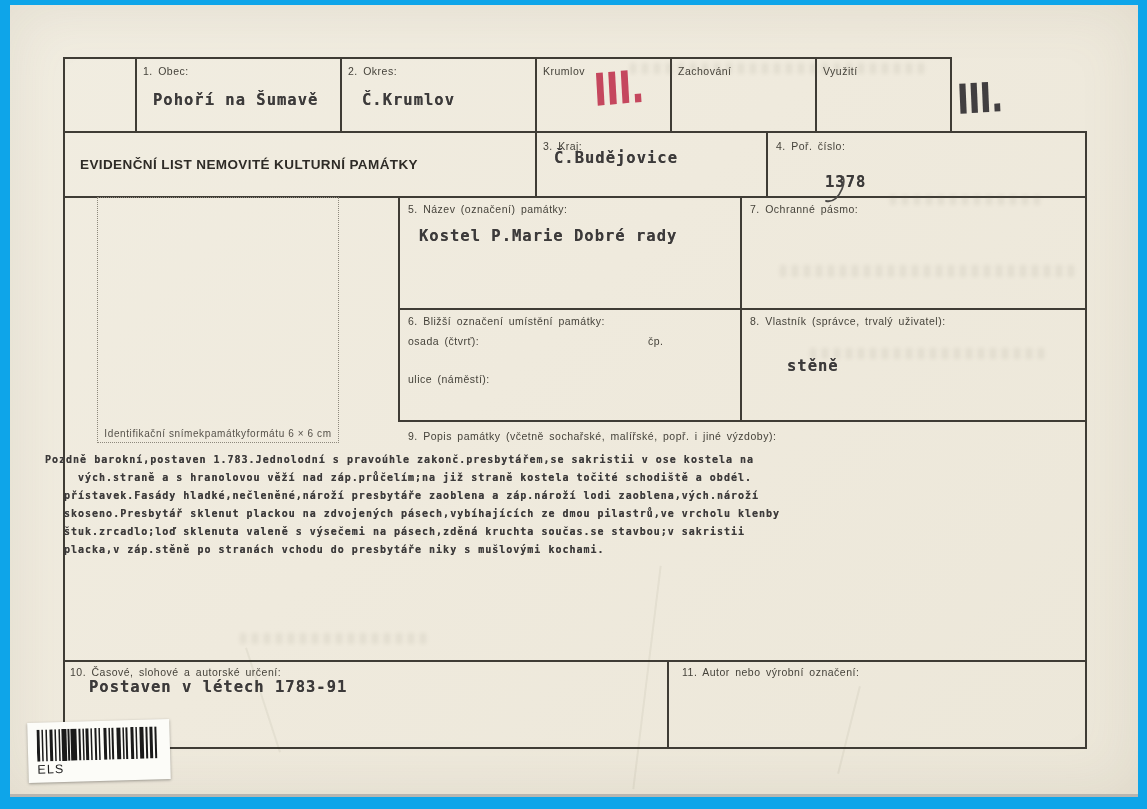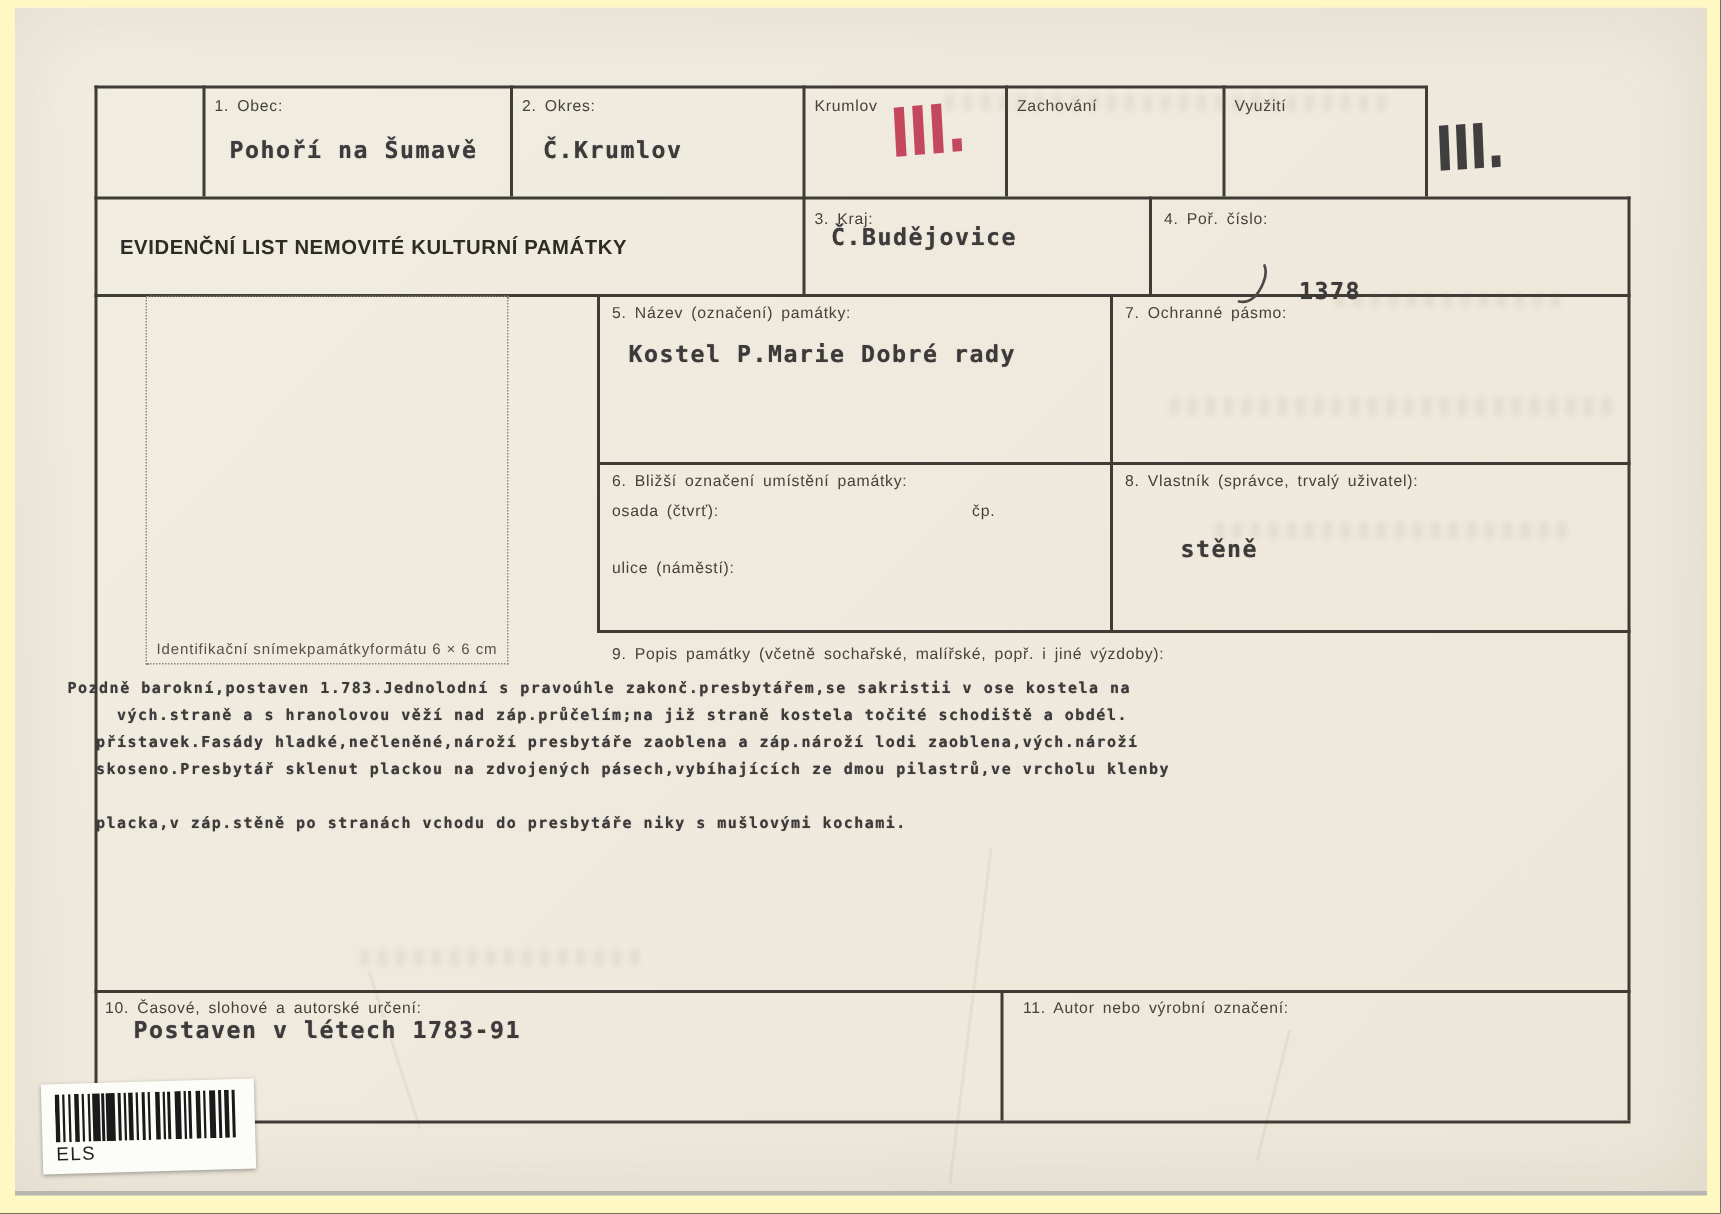--- a/index.html
+++ b/index.html
@@ -1,16 +1,16 @@
 <!DOCTYPE html>
 <html><head>
 <meta charset="utf-8">
 <style>
   html,body{margin:0;padding:0;background:#0b0a09;width:1147px;height:809px;overflow:hidden;}
-  #scan{position:relative;width:1147px;height:809px;background:#fef9c3;font-family:"Liberation Sans",sans-serif;}
+  #scan{position:relative;width:1147px;height:809px;background:#0ea5e9;font-family:"Liberation Sans",sans-serif;}
   #paper{position:absolute;left:10px;top:5px;width:1128px;height:789px;
          background:linear-gradient(135deg,#f1ede1 0%,#efeadd 45%,#ece7d9 100%);
          box-shadow:0 3px 0 #b8b6b0, inset 0 0 60px rgba(120,110,85,.12);}
   .hline{position:absolute;height:2px;background:#3f3c35;}
   .vline{position:absolute;width:2px;background:#3f3c35;}
   .lbl{position:absolute;font-size:10.5px;color:#45423a;letter-spacing:.5px;word-spacing:2px;white-space:nowrap;}
   .tw{position:absolute;font-family:"DejaVu Sans Mono","Liberation Mono",monospace;font-weight:700;
       color:#3c3a3a;font-size:10px;letter-spacing:1px;white-space:nowrap;
       text-shadow:0 0 .6px rgba(60,58,58,.7);}
   .tw-big{font-size:15.5px;}
@@ -66,21 +66,21 @@
     <div class="lbl" style="left:533px;top:60px;">Krumlov</div>
     <div class="stamp" id="stamp-red">III.</div>
     <div class="lbl" style="left:668px;top:60px;">Zachování</div>
     <div class="lbl" style="left:813px;top:60px;">Využití</div>
     <div class="stamp" id="stamp-black">III.</div>
 
     <div id="form-title" style="left:70px;top:152px;">EVIDENČNÍ LIST NEMOVITÉ KULTURNÍ PAMÁTKY</div>
     <div class="lbl" style="left:533px;top:135px;">3. Kraj:</div>
     <div class="tw tw-big" style="left:544px;top:144px;">Č.Budějovice</div>
     <div class="lbl" style="left:766px;top:135px;">4. Poř. číslo:</div>
-    <div class="tw tw-big" style="left:856px;top:168px;margin-top:12px;">1378</div>
+    <div class="tw tw-big" style="left:815px;top:168px;">1378</div>
     <svg class="penmark" style="left:812px;top:168px;" width="42" height="30" viewBox="0 0 42 30">
       <path d="M 4 28 Q 14 30 20 16 Q 23 9 21 4" fill="none" stroke="#4c4a48" stroke-width="1.8" stroke-linecap="round"></path>
     </svg>
 
     <div id="photo-box">
       <div class="photo-line">Identifikační snímek</div>
       <div class="photo-line">památky</div>
       <div class="photo-line">formátu 6 × 6 cm</div>
     </div>
 
@@ -93,20 +93,21 @@
     <div class="lbl" style="left:638px;top:330px;">čp.</div>
     <div class="lbl" style="left:398px;top:368px;">ulice (náměstí):</div>
     <div class="lbl" style="left:740px;top:310px;">8. Vlastník (správce, trvalý uživatel):</div>
     <div class="tw tw-big" style="left:777px;top:352px;">stěně</div>
 
     <div class="lbl" style="left:398px;top:425px;">9. Popis památky (včetně sochařské, malířské, popř. i jiné výzdoby):</div>
     <div class="tw" style="left:35px;top:449px;">Pozdně barokní,postaven 1.783.Jednolodní s pravoúhle zakonč.presbytářem,se sakristii v ose kostela na</div>
     <div class="tw" style="left:68px;top:467px;">vých.straně a s hranolovou věží nad záp.průčelím;na již straně kostela točité schodiště a obdél.</div>
     <div class="tw" style="left:54px;top:485px;">přístavek.Fasády hladké,nečleněné,nároží presbytáře zaoblena a záp.nároží lodi zaoblena,vých.nároží</div>
     <div class="tw" style="left:54px;top:503px;">skoseno.Presbytář sklenut plackou na zdvojených pásech,vybíhajících ze dmou pilastrů,ve vrcholu klenby</div>
+    <div class="tw" style="left:54px;top:521px;">štuk.zrcadlo;loď sklenuta valeně s výsečemi na pásech,zděná kruchta součas.se stavbou;v sakristii</div>
     <div class="tw" style="left:54px;top:539px;">placka,v záp.stěně po stranách vchodu do presbytáře niky s mušlovými kochami.</div>
 
     <div class="lbl" style="left:60px;top:661px;">10. Časové, slohové a autorské určení:</div>
     <div class="tw tw-big" style="left:79px;top:673px;">Postaven v létech 1783-91</div>
     <div class="lbl" style="left:672px;top:661px;">11. Autor nebo výrobní označení:</div>
 
     <div class="ghost" style="left:620px;top:58px;width:300px;height:11px;"></div>
     <div class="ghost" style="left:770px;top:260px;width:295px;height:12px;"></div>
     <div class="ghost" style="left:800px;top:343px;width:240px;height:11px;"></div>
     <div class="ghost" style="left:230px;top:628px;width:190px;height:11px;"></div>

